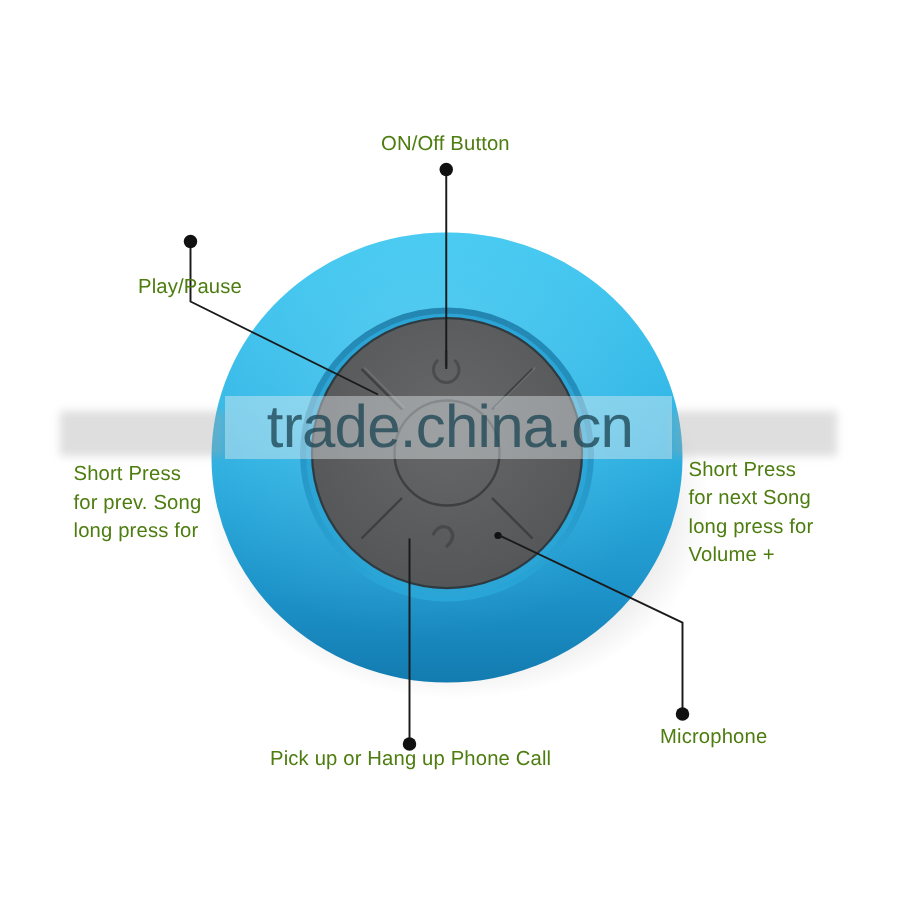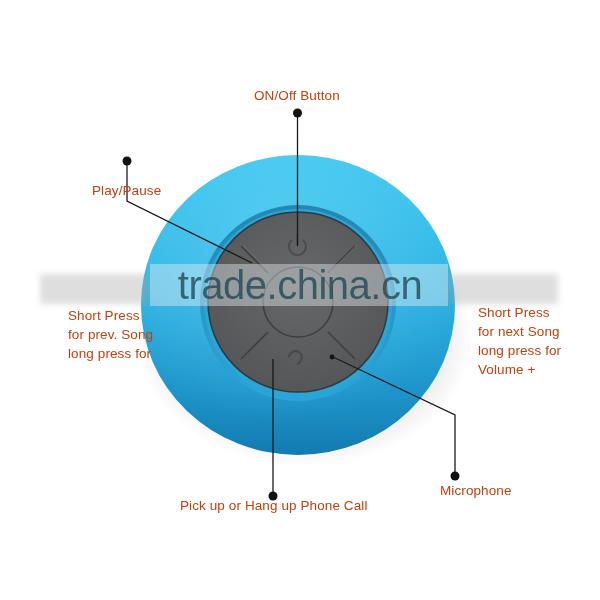--- a/index.html
+++ b/index.html
@@ -9,25 +9,25 @@
     overflow: hidden;
     background: #ffffff;
     font-family: "Liberation Sans", sans-serif;
     color: #222222;
   }
   #art { position: absolute; left: 0; top: 0; width: 600px; height: 600px; }
   .label {
     position: absolute;
     font-size: 13.5px;
     line-height: 19px;
-    color: #c2410c;
+    color: #4d7c0f;
     white-space: nowrap;
     letter-spacing: 0.1px;
   }
-  .label-block { white-space: normal; margin-left: 19px; }
+  .label-block { white-space: normal; }
   .label-block span { display: block; }
   #lbl-onoff    { left: 254px; top: 86px; }
   #lbl-play     { left: 92px;  top: 133px; margin-top: 48px; }
   #lbl-prev     { left: 49px;  top: 306px; width: 120px; }
   #lbl-next     { left: 459px; top: 303px; width: 120px; }
   #lbl-phone    { left: 180px; top: 496px; }
   #lbl-mic      { left: 440px; top: 481px; }
   #watermark {
     position: absolute;
     left: 0; top: 264px; width: 600px; height: 30px;

